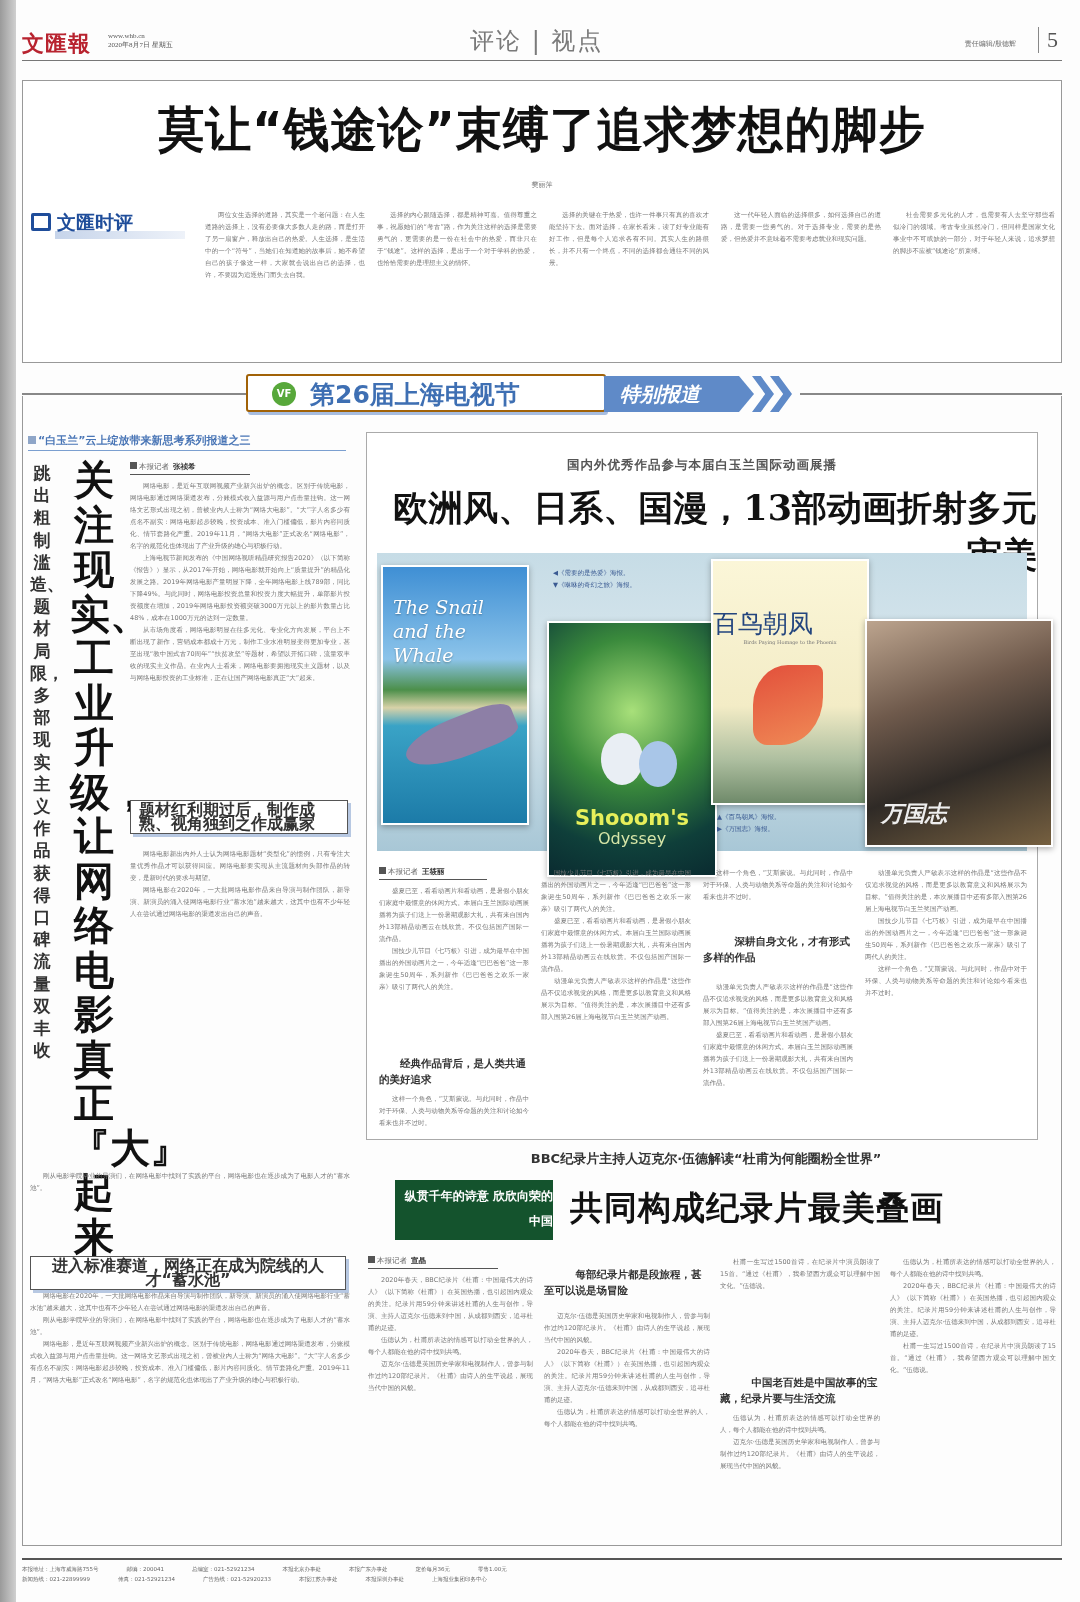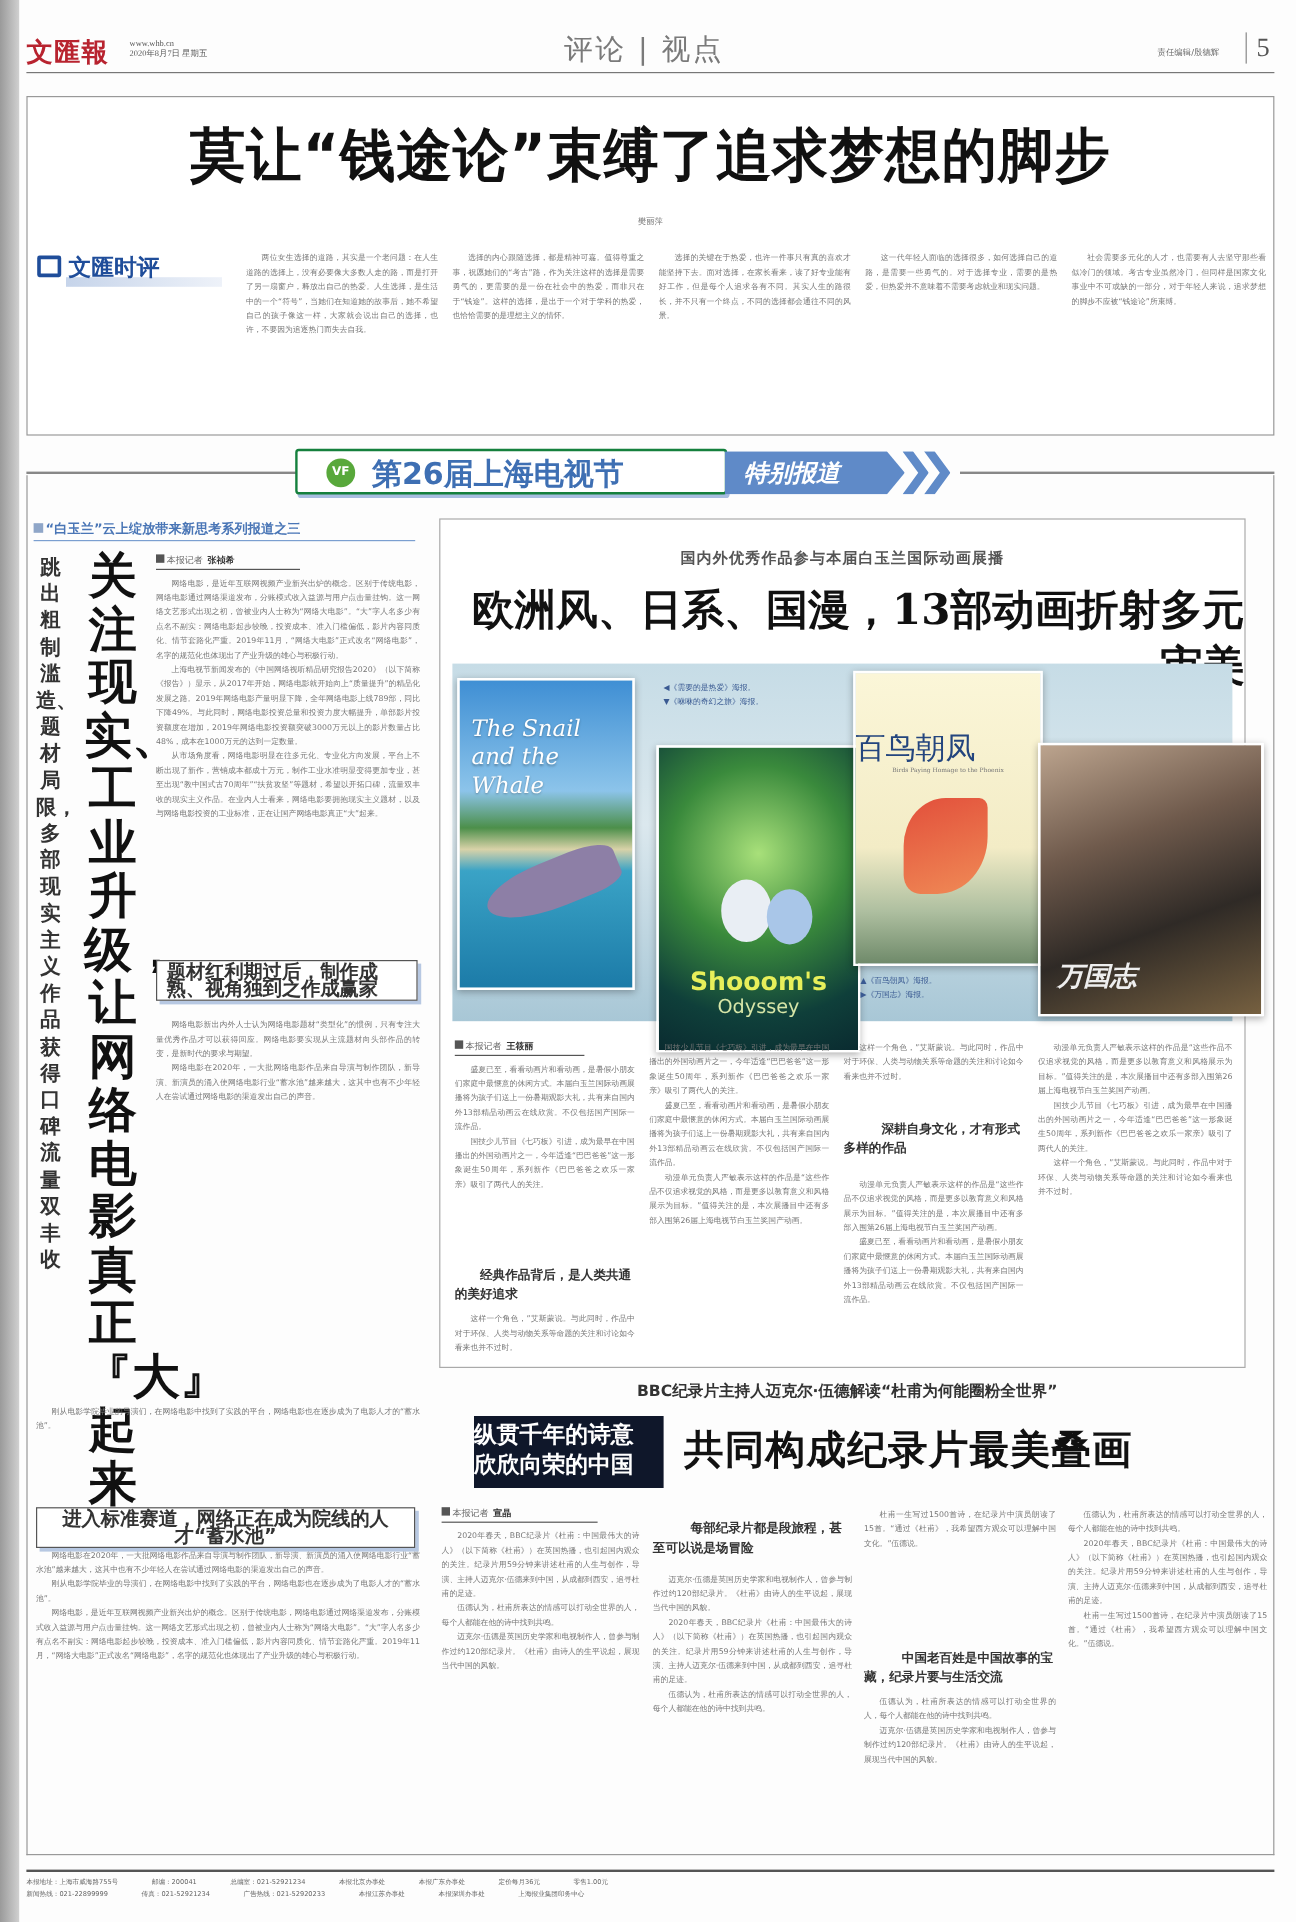--- a/index.html
+++ b/index.html
@@ -21,21 +21,21 @@
 .byline1{position:absolute;top:99px;left:0;width:100%;text-align:center;font-size:7px;color:#777}
 .wenhui{position:absolute;left:6px;top:128px;width:160px;height:30px}
 .wenhui .box{position:absolute;left:2px;top:4px;width:20px;height:18px;border:3px solid #1f4d9a;border-radius:2px}
 .wenhui .txt{position:absolute;left:28px;top:1px;font-size:19px;font-weight:bold;color:#1f4d9a;font-family:"DejaVu Serif",serif}
 .wenhui .bar{position:absolute;left:26px;bottom:0;width:130px;height:8px;background:linear-gradient(90deg,#c6d4ea,#eef2f9)}
 .col{position:absolute;font-size:6.5px;line-height:12px;color:#777;text-align:justify;overflow:hidden;font-family:"DejaVu Sans",sans-serif}
 .col p{text-indent:2em}
 
 .banner-line{position:absolute;left:22px;top:393px;width:225px;height:1.5px;background:#888}
 .banner-line2{position:absolute;left:800px;top:393px;width:262px;height:1.5px;background:#888}
-.banner{position:absolute;left:246px;top:374px;width:360px;height:38px;border:2px solid #15803d;border-radius:3px;background:#fff;box-shadow:2px 3px 0 #a7bde0}
+.banner{position:absolute;left:246px;top:374px;width:360px;height:38px;border:2px solid #a16207;border-radius:3px;background:#fff;box-shadow:2px 3px 0 #a7bde0}
 .vf{position:absolute;left:24px;top:6px;width:24px;height:24px;border-radius:50%;background:#58a83b;color:#fff;font-size:10px;font-weight:bold;text-align:center;line-height:24px;font-family:"DejaVu Sans",sans-serif}
 .banner-title{position:absolute;left:62px;top:2px;font-size:25px;font-weight:bold;color:#3e6fb3;font-family:"DejaVu Sans",sans-serif}
 .banner-tag{position:absolute;left:604px;top:376px;width:150px;height:36px;background:#5f8ac8;clip-path:polygon(0 0,90% 0,100% 50%,90% 100%,0 100%);color:#fff;font-size:20px;font-style:italic;font-weight:bold;line-height:36px;padding-left:16px;font-family:"DejaVu Serif",serif}
 .chev{position:absolute;top:376px;width:22px;height:36px;background:#5f8ac8;clip-path:polygon(0 0,40% 0,100% 50%,40% 100%,0 100%,60% 50%)}
 
 .mainbox{position:absolute;left:22px;top:396px;width:1040px;height:1150px;border:1.5px solid #999;border-top:none}
 .series{position:absolute;left:28px;top:433px;width:318px;font-size:11px;font-weight:bold;color:#4a76b6;border-bottom:1.5px solid #7b9fd0;padding-bottom:2px;font-family:"DejaVu Sans",sans-serif}
 .series .sq{display:inline-block;width:8px;height:8px;background:#8fa6c8;margin-right:2px}
 .vsub{position:absolute;left:30px;top:462px;width:24px;font-size:17px;line-height:22.2px;color:#333;font-weight:bold;font-family:"DejaVu Sans",sans-serif;text-align:center}
 .vhead{position:absolute;left:70px;top:458px;width:48px;font-size:40px;line-height:44.5px;color:#111;font-weight:bold;font-family:"DejaVu Serif",serif;text-align:center}
@@ -62,21 +62,21 @@
 .birds .t{position:absolute;left:0;top:46px;width:100%;font-size:25px;font-weight:normal;color:#23457e;font-family:"DejaVu Sans",sans-serif}
 .birds .sub{position:absolute;left:0;top:78px;width:100%;text-align:center;font-size:5px;color:#777}
 .phoenix{position:absolute;left:40px;top:104px;width:70px;height:80px;border-radius:50% 10% 60% 20%;background:linear-gradient(160deg,#e24f3b,#f08b56)}
 .wanguo{left:488px;top:66px;width:188px;height:228px;background:linear-gradient(160deg,#bca48e 0%,#6f5a4c 35%,#2f2a26 65%,#766040 100%)}
 .wanguo .t{position:absolute;left:14px;top:178px;font-size:22px;font-weight:bold;color:#eee;font-family:"DejaVu Serif",serif;font-style:italic}
 .caption{position:absolute;font-size:6.5px;color:#3a5a92;line-height:12px;font-family:"DejaVu Sans",sans-serif}
 
 .subhead{position:absolute;font-size:10.5px;font-weight:bold;color:#333;line-height:16px;font-family:"DejaVu Sans",sans-serif}
 
 .bbc-kicker{position:absolute;left:366px;top:1150px;width:680px;text-align:center;font-size:13px;font-weight:bold;color:#333;font-family:"DejaVu Sans",sans-serif}
-.bbc-label{position:absolute;left:395px;top:1180px;width:158px;height:60px;background:#0f172a;color:#fff;font-size:19px;font-weight:bold;line-height:25px;text-align:left;padding-top:4px;font-family:"DejaVu Sans",sans-serif}
+.bbc-label{position:absolute;left:395px;top:1180px;width:158px;height:60px;background:#14532d;color:#fff;font-size:12px;font-weight:bold;line-height:25px;text-align:right;padding-top:4px;font-family:"DejaVu Sans",sans-serif}
 .bbc-head{position:absolute;left:570px;top:1186px;font-size:33px;font-weight:bold;color:#111;font-family:"DejaVu Serif",serif;letter-spacing:1px}
 
 .footer{position:absolute;left:22px;top:1558px;width:1040px;border-top:2px solid #555;padding-top:4px;font-size:5.5px;color:#666;line-height:10px;font-family:"DejaVu Sans",sans-serif}
 .footer span{display:inline-block;margin-right:28px}
 </style>
 </head>
 <body>
 
 <div class="topshade"></div>
 <div class="page"></div>

